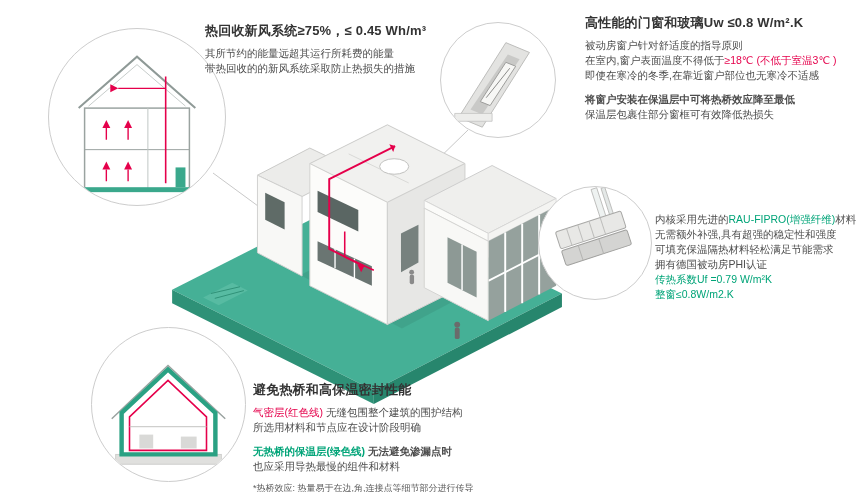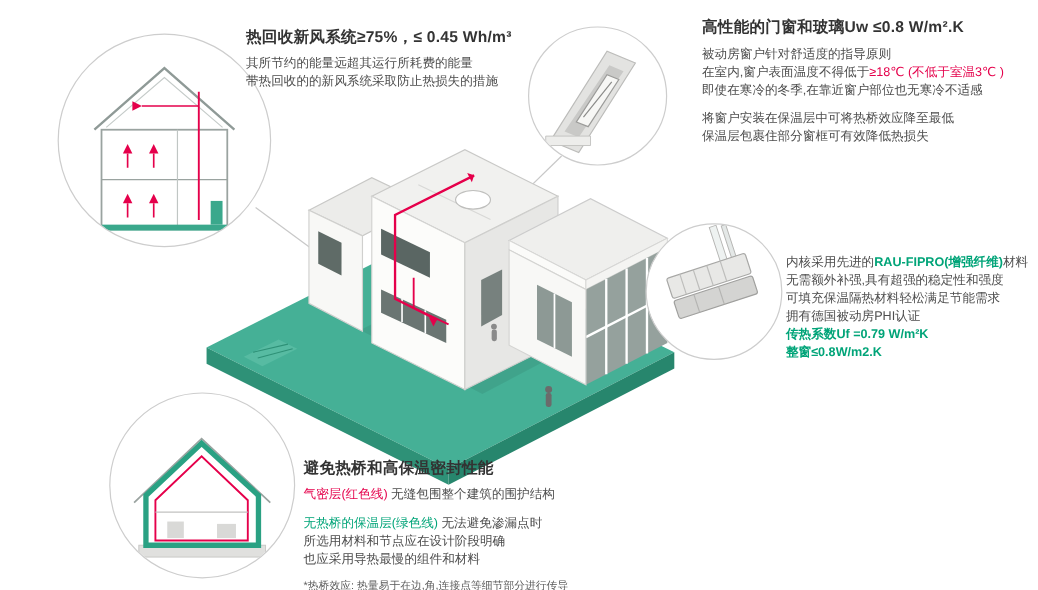--- a/index.html
+++ b/index.html
@@ -17,29 +17,29 @@
   .c-profile { left:538px; top:186px; width:114px; height:114px; }
   .c-thermal { left:91px;  top:327px; width:155px; height:155px; }
 
   .house { position:absolute; left:158px; top:86px; width:420px; height:320px; }
   .house svg { display:block; width:100%; height:100%; }
 
   .tb { position:absolute; font-size:10.5px; line-height:1.42; color:#4d4d4d; }
   .tb .title { font-size:13px; font-weight:bold; color:#333; margin-bottom:6px; letter-spacing:0.2px; }
   .tb .line { white-space:nowrap; }
   .tb .wrap { white-space:normal; }
-  .gap-above { margin-top:9px; }
+  .gap-above { margin-top:9px;font-weight:bold; }
 
   .t-vent    { left:205px; top:22px;  width:240px; }
   .t-window  { left:585px; top:14px;  width:275px; }
   .t-profile { left:655px; top:212px; width:206px; }
   .t-thermal { left:253px; top:381px; width:335px; }
 
   .red   { color:#e5004b;text-align:right; }
-  .green { color:#00a478; font-weight:bold; }
+  .green { color:#00a478; font-weight:normal; }
   .green-norm { color:#00a478; }
   .footnote { font-size:9px; color:#5a5a5a; margin-top:8px; }
 </style>
 </head>
 <body>
 
 <div class="page">
 
   <svg class="leaders" viewBox="0 0 865 492">
     <line x1="213" y1="173" x2="258" y2="206" stroke="#c8c8c8" stroke-width="1"></line>
@@ -192,19 +192,19 @@
     <div class="line">无需额外补强,具有超强的稳定性和强度</div>
     <div class="line">可填充保温隔热材料轻松满足节能需求</div>
     <div class="line">拥有德国被动房PHI认证</div>
     <div class="line green">传热系数Uf =0.79 W/m²K</div>
     <div class="line green">整窗≤0.8W/m2.K</div>
   </div>
 
   <div class="tb t-thermal">
     <div class="title">避免热桥和高保温密封性能</div>
     <div class="line"><span class="red">气密层(红色线)</span><span> 无缝包围整个建筑的围护结构</span></div>
+    <div class="line">所选用材料和节点应在设计阶段明确</div>
     <div class="line gap-above"><span class="green-norm">无热桥的保温层(绿色线)</span><span> 无法避免渗漏点时</span></div>
-    <div class="line">所选用材料和节点应在设计阶段明确</div>
     <div class="line">也应采用导热最慢的组件和材料</div>
     <div class="footnote">*热桥效应: 热量易于在边,角,连接点等细节部分进行传导</div>
   </div>
 
 </div>
 
 </body></html>

